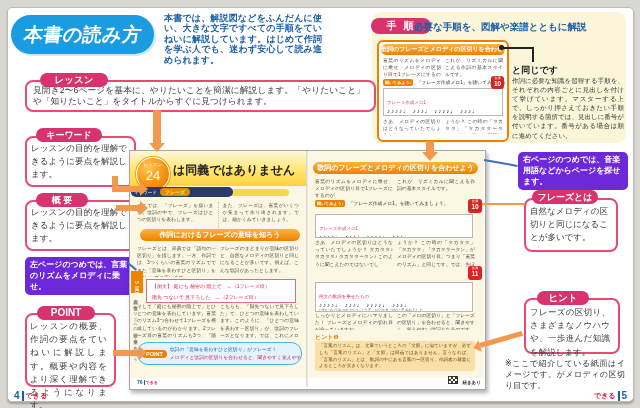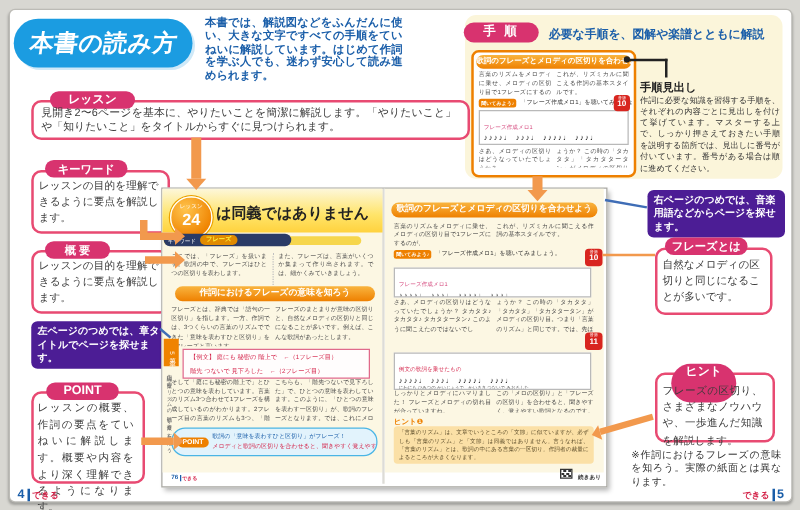--- a/index.html
+++ b/index.html
@@ -31,21 +31,21 @@
   .trk{background:#d8251f;border-radius:3px;color:#fff;text-align:center;overflow:hidden}
   .trk .tl{display:block;font-size:3.2px;line-height:4px}
   .trk .tn{display:block;font-weight:bold;font-size:6.5px;line-height:8px}
   .lbadge{background:#ee8000;color:#fff;font-size:4px;font-weight:bold;border-radius:2px;
           padding:0 2px;line-height:7px;white-space:nowrap}
   .ltext{font-size:4.8px;color:#333;line-height:7px;white-space:nowrap}
   
   .callout{background:#fff;border:2px solid #e84a72;border-radius:8px}
   .pill{background:#d8336f;color:#fff;font-weight:bold;text-align:center;border-radius:999px}
   .ctext{font-size:8.5px;color:#3a3a3a;line-height:1.55;text-align:justify}
-  .bluebox{background:#4c1d95;color:#fff;border-radius:5px;font-weight:bold;font-size:8px;
+  .bluebox{background:#6d28d9;color:#fff;border-radius:5px;font-weight:bold;font-size:8px;
            line-height:1.35;padding:3px 5px}
   
   .arrv{width:8px;background:#f2994d}
   .arrv:after{content:"";position:absolute;top:100%;left:50%;margin-left:-8px;
               border:8px solid transparent;border-bottom:0;border-top:9px solid #f2994d}
   .arrr{height:6px;background:#f2994d}
   .arrr:after{content:"";position:absolute;left:100%;top:50%;margin-top:-7px;
               border:7px solid transparent;border-right:0;border-left:8px solid #f2994d}
   .arrl{height:5px;background:#f2994d}
   .arrl:before{content:"";position:absolute;right:100%;top:50%;margin-top:-6px;
@@ -56,21 +56,21 @@
           box-shadow:2px 3px 4px rgba(0,0,0,.3)}
   .gutter{left:306px;top:151px;width:2px;height:236px;
           background:linear-gradient(90deg,#cfcec9,#f2f1ec)}
   .creampg{background:#fcf7e3}
   .band{left:130px;top:151px;width:176px;height:35px;
         background:linear-gradient(180deg,#fdf7da 0%,#ffe469 60%,#ffd23e 100%)}
   .lcircle{left:136px;top:157px;width:32px;height:32px;border-radius:50%;color:#fff;
            background:radial-gradient(circle at 35% 30%,#ffc44d,#ef8300 75%);
            border:1.5px solid #fff;box-shadow:0 0 0 1px #eba100;text-align:center}
   .lcircle .ll{display:block;font-size:4.5px;line-height:8px;margin-top:3px}
-  .lcircle .ln{display:block;font-weight:bold;font-size:13px;line-height:13px}
+  .lcircle .ln{display:block;font-weight:normal;font-size:13px;line-height:13px}
   .ltitle{left:173px;top:162px;font-size:12px;font-weight:bold;color:#222;white-space:nowrap}
   .kwstrip{left:131px;top:189px;width:158px;height:7px;background:#f6d64c;border-radius:4px}
   .kwpill{left:131px;top:187px;width:102px;height:10px;background:#2a3b66;border-radius:6px;
           display:flex;align-items:center;overflow:hidden}
   .kwpill .kl{color:#fff;font-size:4.5px;padding:0 3px;white-space:nowrap}
   .kwpill .kv{background:#e08a00;color:#fff33e;font-weight:bold;font-size:5px;border-radius:4px;
               padding:0 5px;line-height:8px;white-space:nowrap}
   .exlyr{border:1px solid #e06a8a;background:#fffdfd;color:#d4244a;font-size:5px;
          line-height:2.1;padding:1px 5px;overflow:hidden;white-space:nowrap}
   .pbox{background:#e2f3fc;border:1.5px solid #4ab5e5;border-radius:11px;display:flex;
@@ -103,21 +103,21 @@
 
 <div class="card"></div>
 
 <div class="abs banner">
   <span>本書の読み方</span>
 </div>
 <div class="abs intro">本書では、解説図などをふんだんに使い、大きな文字ですべての手順をていねいに解説しています。はじめて作詞を学ぶ人でも、迷わず安心して読み進められます。</div>
 
 <div class="abs cream"></div>
 <div class="abs pillbig" style="left:371px;top:18px;width:60px;height:16px;font-size:10px;line-height:16px;letter-spacing:2px">手 順</div>
-<div class="abs bluehead" style="left:439px;top:21px">必要な手順を、図解や楽譜とともに解説</div>
+<div class="abs bluehead" style="left:414px;top:21px">必要な手順を、図解や楽譜とともに解説</div>
 
 <div class="abs exbox">
   <div class="ohead" style="margin:2px;height:11px;font-size:6px;line-height:11px">歌詞のフレーズとメロディの区切りを合わせよう</div>
   <div class="c2" style="margin:2px 4px;height:20px">
     <div>言葉のリズムをメロディに乗せ、メロディの区切り目で1フレーズにするのが、</div>
     <div>これが、リズミカルに聞こえる作詞の基本スタイルです。</div>
   </div>
   <div style="display:flex;gap:3px;margin:1px 4px;align-items:center">
     <span class="lbadge">聞いてみよう♪</span>
     <span class="ltext">「フレーズ作成メロ1」を聴いてみましょう。</span>
@@ -132,52 +132,52 @@
   </div>
 </div>
 <div class="abs trk" style="left:491px;top:76px;width:13px;height:13px">
   <span class="tl">音源</span>
   <span class="tn">10</span>
 </div>
 
 <div class="abs black" style="left:499px;top:45px;width:5px;height:5px;border-radius:50%"></div>
 <div class="abs black" style="left:503px;top:47px;width:31px;height:2px"></div>
 <div class="abs black" style="left:532px;top:47px;width:2px;height:15px"></div>
-<div class="abs" style="left:512px;top:64px;font-size:9px;font-weight:bold;color:#222">手順見出し</div>
+<div class="abs" style="left:512px;top:64px;font-size:9px;font-weight:bold;color:#222">と同じです</div>
 <div class="abs" style="left:512px;top:76px;width:112px;font-size:6.5px;color:#333;line-height:1.4;text-align:justify">作詞に必要な知識を習得する手順を、それぞれの内容ごとに見出しを付けて挙げています。マスターする上で、しっかり押さえておきたい手順を説明する箇所では、見出しに番号が付いています。番号がある場合は順に進めてください。</div>
 
 <div class="abs callout" style="left:25px;top:80px;width:347px;height:28px"></div>
 <div class="abs pill" style="left:40px;top:73px;width:68px;height:14px;font-size:9.5px;line-height:14px">レッスン</div>
 <div class="abs ctext" style="left:33px;top:85px;width:332px;line-height:1.3;font-size:8.7px">見開き2〜6ページを基本に、やりたいことを簡潔に解説します。「やりたいこと」や「知りたいこと」をタイトルからすぐに見つけられます。</div>
 
 <div class="abs callout" style="left:25px;top:136px;width:107px;height:47px"></div>
 <div class="abs pill" style="left:36px;top:128px;width:66px;height:14px;font-size:9px;line-height:14px">キーワード</div>
 <div class="abs ctext" style="left:31px;top:142px;width:96px">レッスンの目的を理解できるように要点を解説します。</div>
 
 <div class="abs callout" style="left:25px;top:200px;width:107px;height:47px"></div>
 <div class="abs pill" style="left:36px;top:193px;width:52px;height:14px;font-size:9px;line-height:14px">概 要</div>
 <div class="abs ctext" style="left:31px;top:206px;width:96px">レッスンの目的を理解できるように要点を解説します。</div>
 
-<div class="abs bluebox" style="left:25px;top:257px;width:100px">左ページのつめでは、章タイトルでページを探せます。</div>
+<div class="abs bluebox" style="left:25px;top:257px;width:100px">左ページのつめでは、言葉のリズムをメロディに乗せ。</div>
 
 <div class="abs callout" style="left:25px;top:313px;width:87px;height:70px"></div>
 <div class="abs pill" style="left:37px;top:306px;width:58px;height:14px;font-size:10px;line-height:14px">POINT</div>
 <div class="abs ctext" style="left:30px;top:320px;width:77px">レッスンの概要、作詞の要点をていねいに解説します。概要や内容をより深く理解できるようになります。</div>
 
 <div class="abs bluebox" style="left:518px;top:152px;width:100px">右ページのつめでは、音楽用語などからページを探せます。</div>
 
 <div class="abs callout" style="left:524px;top:198px;width:90px;height:50px"></div>
 <div class="abs pill" style="left:532px;top:190px;width:66px;height:14px;font-size:9px;line-height:14px">フレーズとは</div>
 <div class="abs ctext" style="left:530px;top:205px;width:78px">自然なメロディの区切りと同じになることが多いです。</div>
 
 <div class="abs callout" style="left:524px;top:298px;width:92px;height:52px"></div>
-<div class="abs pill" style="left:537px;top:291px;width:52px;height:31px;font-size:9.5px;line-height:14px">ヒント</div>
+<div class="abs pill" style="left:537px;top:291px;width:52px;height:14px;font-size:9.5px;line-height:14px">ヒント</div>
 <div class="abs ctext" style="left:530px;top:306px;width:80px">フレーズの区切り、さまざまなノウハウや、一歩進んだ知識を解説します。</div>
 
-<div class="abs disc" style="left:505px;top:358px;width:120px">※作詞におけるフレーズの意味を知ろう。実際の紙面とは異なります。</div>
+<div class="abs disc" style="left:505px;top:358px;width:120px">※ここで紹介している紙面はイメージです。がメロディの区切り目です。</div>
 
 <div class="abs spread"></div>
 <div class="abs creampg" style="left:130px;top:151px;width:176px;height:227px"></div>
 <div class="abs creampg" style="left:307px;top:151px;width:176px;height:227px"></div>
 <div class="abs gutter"></div>
 
 <div class="abs band"></div>
 <div class="abs lcircle">
   <span class="ll">レッスン</span>
   <span class="ln">24</span>

